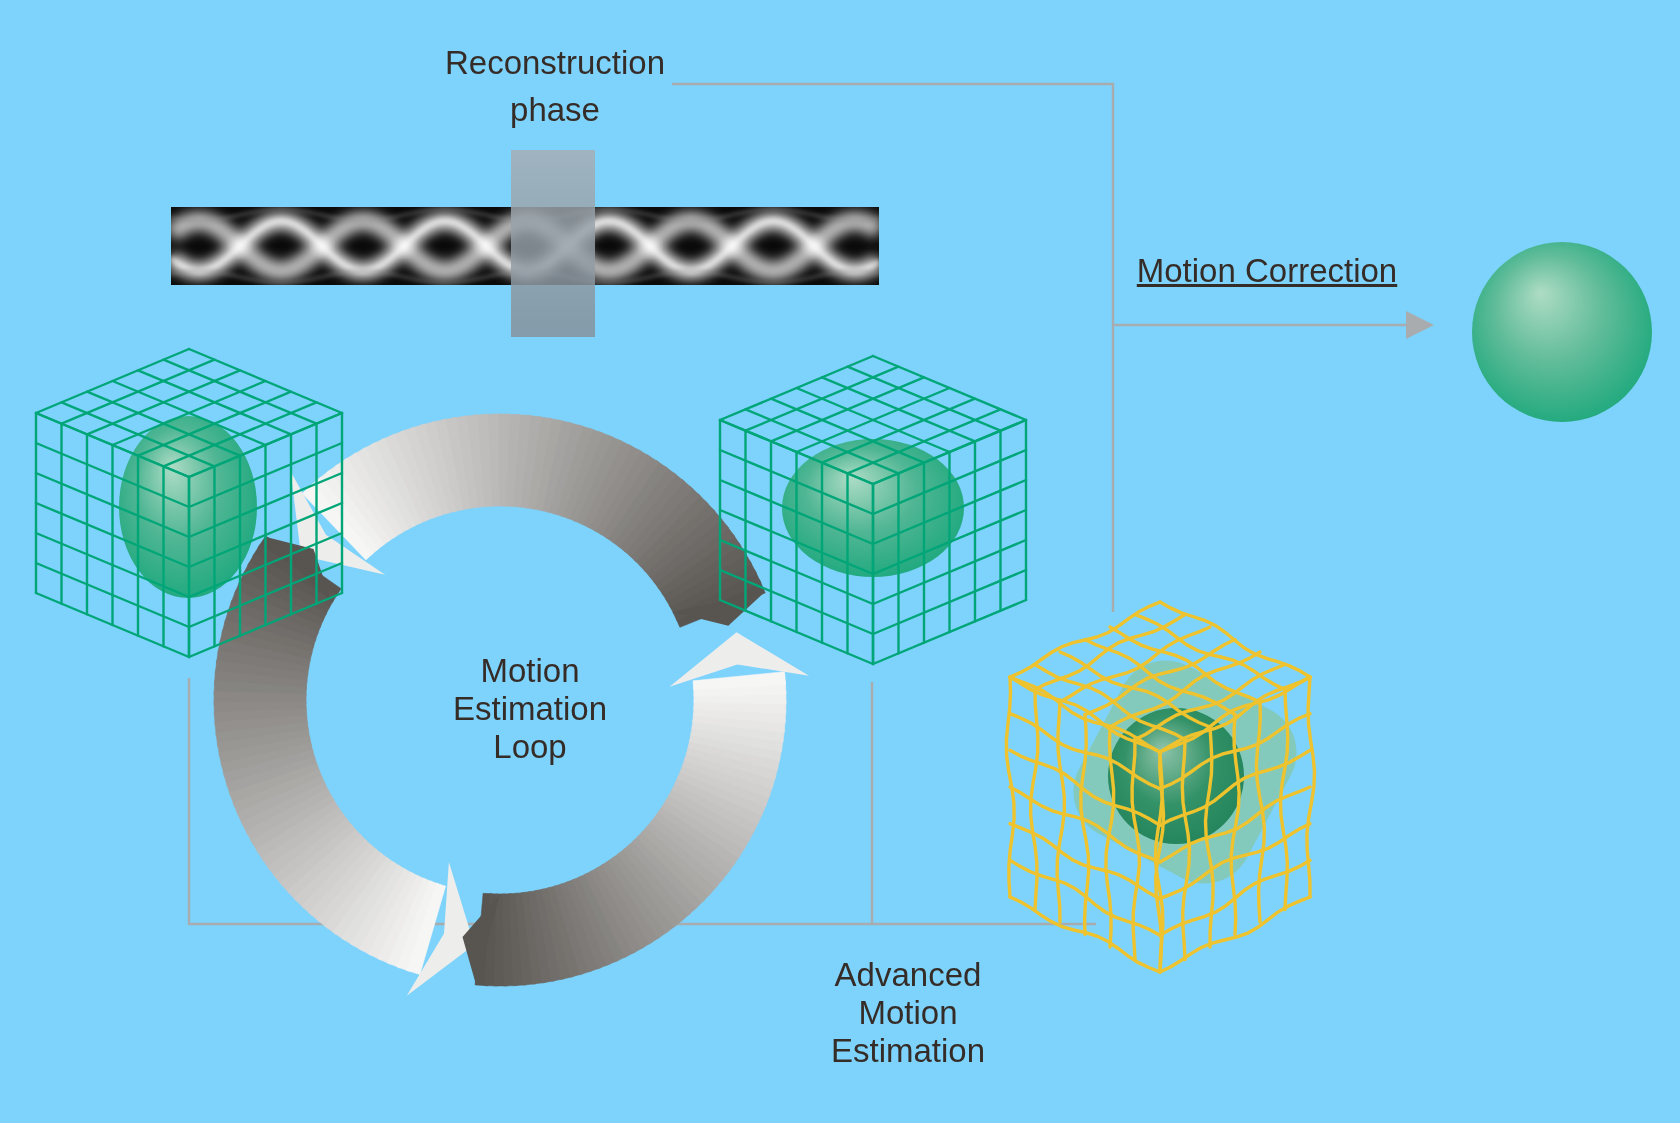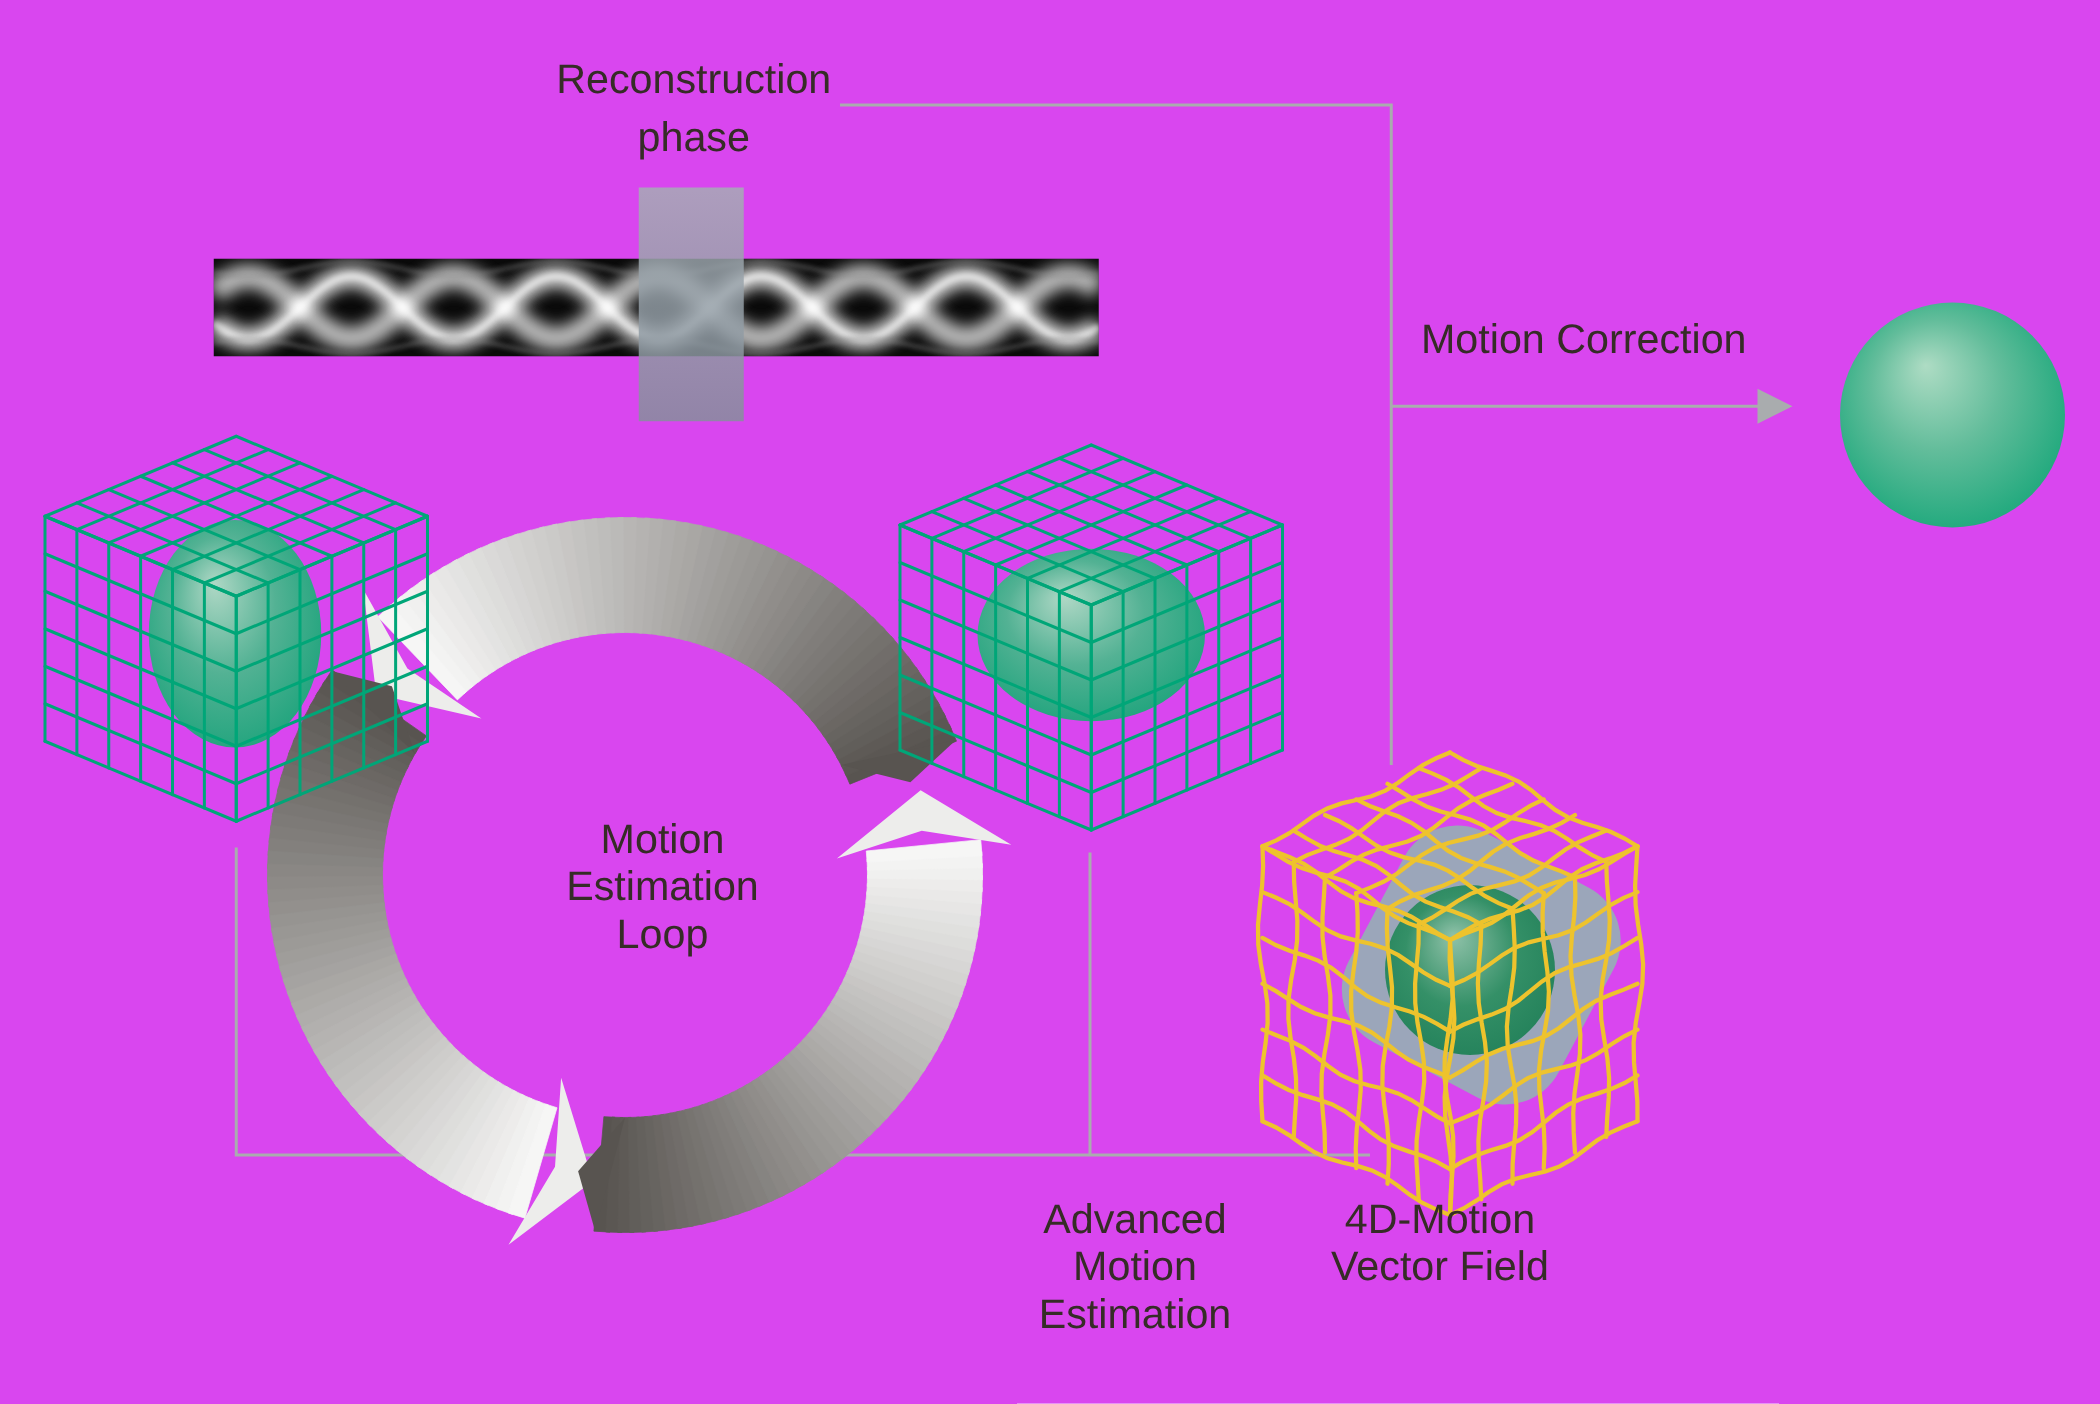--- a/index.html
+++ b/index.html
@@ -1,18 +1,18 @@
 <!DOCTYPE html>
 <html><head>
 <meta charset="utf-8">
 <style>
   html,body{margin:0;padding:0;background:#ffffff;}
   #stage{
     position:relative;width:1680px;height:1123px;overflow:hidden;
-    background:#d946ef;font-family:"Liberation Sans",sans-serif;
+    background:#7dd3fc;font-family:"Liberation Sans",sans-serif;
   }
   #gfx{position:absolute;left:0;top:0;}
   .lbl{
     position:absolute;transform:translateX(-50%);
     text-align:center;color:#362c27;font-size:33px;line-height:38px;
     white-space:nowrap;user-select:none;
   }
   .lbl span{display:block;}
   #lbl-recon{line-height:47px;}
 </style>
@@ -392,33 +392,29 @@
       </g>
       <rect x="511" y="150" width="84" height="187" fill="url(#barGrad)" opacity="0.84"></rect>
       <circle cx="1562" cy="332" r="90" fill="url(#sphGradBig)"></circle>
     </svg>
 
   <div class="lbl" id="lbl-recon" style="left:555px;top:39px;">
     <span>Reconstruction</span>
     <span>phase</span>
   </div>
 
-  <div class="lbl" style="left:1267px;top:252px;">
+  <div class="lbl" style="left:1267px;top:252px;text-decoration:underline;">
     <span>Motion Correction</span>
   </div>
 
   <div class="lbl" style="left:530px;top:652px;">
     <span>Motion</span>
     <span>Estimation</span>
     <span>Loop</span>
   </div>
 
   <div class="lbl" style="left:908px;top:956px;">
     <span>Advanced</span>
     <span>Motion</span>
     <span>Estimation</span>
   </div>
 
-  <div class="lbl" style="left:1152px;top:956px;">
-    <span>4D-Motion</span>
-    <span>Vector Field</span>
-  </div>
 </div>
 
 </body></html>

